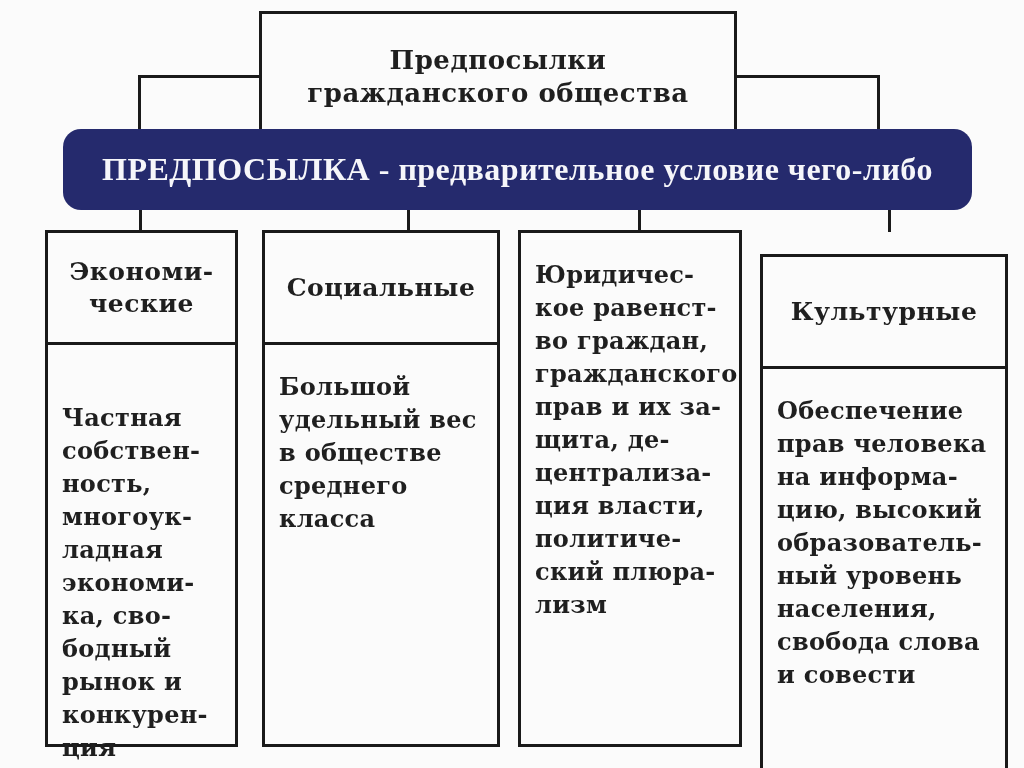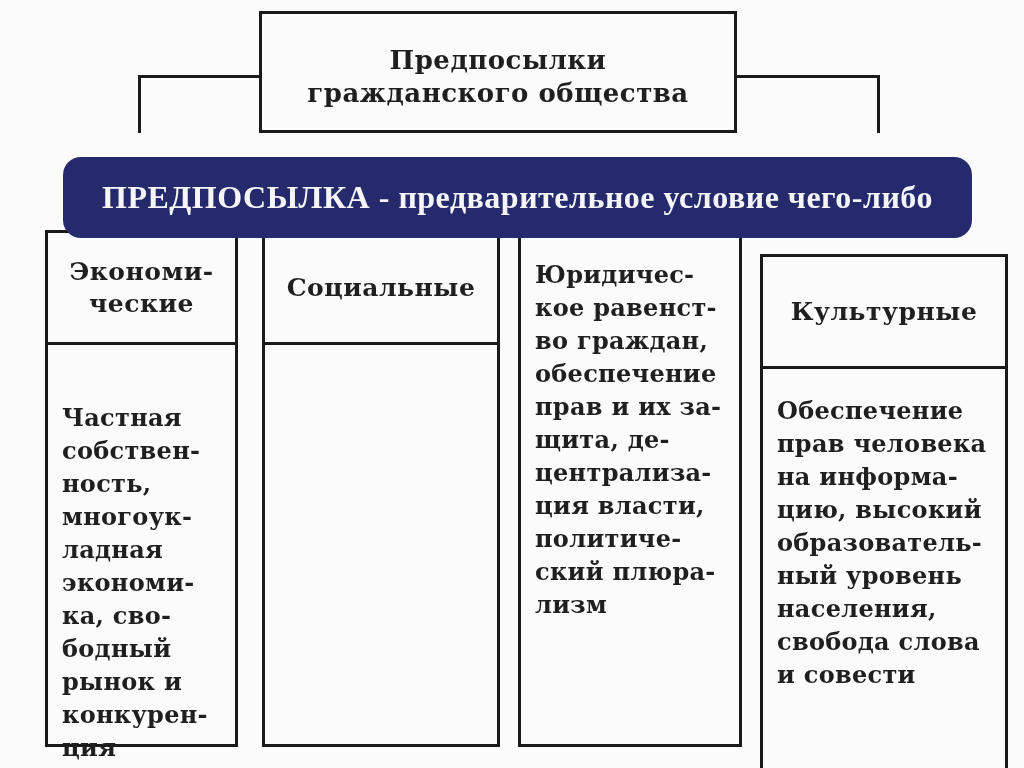--- a/index.html
+++ b/index.html
@@ -53,21 +53,20 @@
   .banner {
     position: absolute;
     left: 63px; top: 129px;
     width: 909px; height: 81px;
     background: var(--banner-bg);
     border-radius: 18px;
     z-index: 2;
     display: flex;
     align-items: center;
     justify-content: center;
-    margin-top: 28px;
   }
   .banner .txt {
     font-family: "Liberation Serif", serif;
     font-weight: bold;
     font-size: 32px;
     color: var(--banner-text);
     letter-spacing: 0.5px;
     white-space: nowrap;
   }
   
@@ -143,27 +142,32 @@
 экономи-
 ка, сво-
 бодный
 рынок и
 конкурен-
 ция</div>
   </div>
 
   <div class="column col-2">
     <div class="col-header">Социальные</div>
+    <div class="col-body">Большой
+удельный вес
+в обществе
+среднего
+класса</div>
   </div>
 
   <div class="column col-3">
     <div class="col-body">Юридичес-
 кое равенст-
 во граждан,
-обеспечение
+гражданского
 прав и их за-
 щита, де-
 централиза-
 ция власти,
 политиче-
 ский плюра-
 лизм</div>
   </div>
 
   <div class="column col-4">

